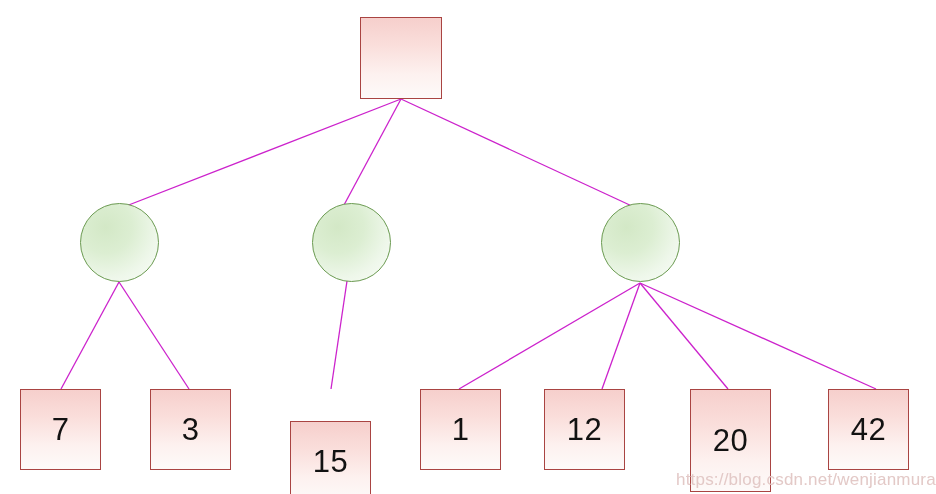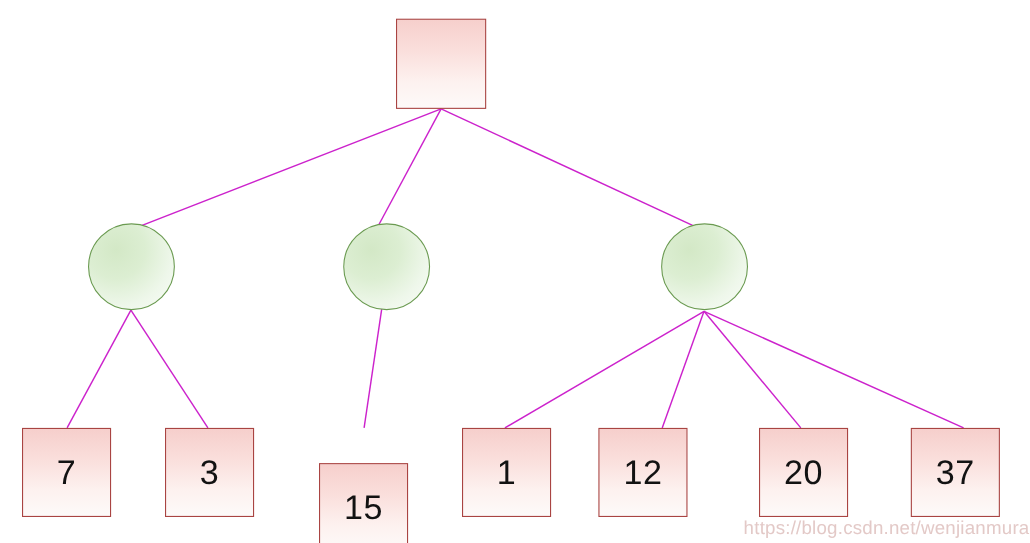--- a/index.html
+++ b/index.html
@@ -96,23 +96,23 @@
       </div>
       <div class="node rect-node" style="left: 290px; top: 389px; width: 81px; height: 81px; margin-top: 32px;">
         <span class="node-label">15</span>
       </div>
       <div class="node rect-node" style="left: 420px; top: 389px; width: 81px; height: 81px;">
         <span class="node-label">1</span>
       </div>
       <div class="node rect-node" style="left: 544px; top: 389px; width: 81px; height: 81px;">
         <span class="node-label">12</span>
       </div>
-      <div class="node rect-node" style="left: 690px; top: 389px; width: 81px; height: 81px;">
+      <div class="node rect-node" style="left: 690px; top: 389px; width: 81px; height: 103px;">
         <span class="node-label">20</span>
       </div>
       <div class="node rect-node" style="left: 828px; top: 389px; width: 81px; height: 81px;">
-        <span class="node-label">37</span>
+        <span class="node-label">42</span>
       </div>
     </div>
 
   <div class="watermark" style="left: 676px; top: 470px;">https://blog.csdn.net/wenjianmuran</div>
 
 </div>
 
 </body></html>

